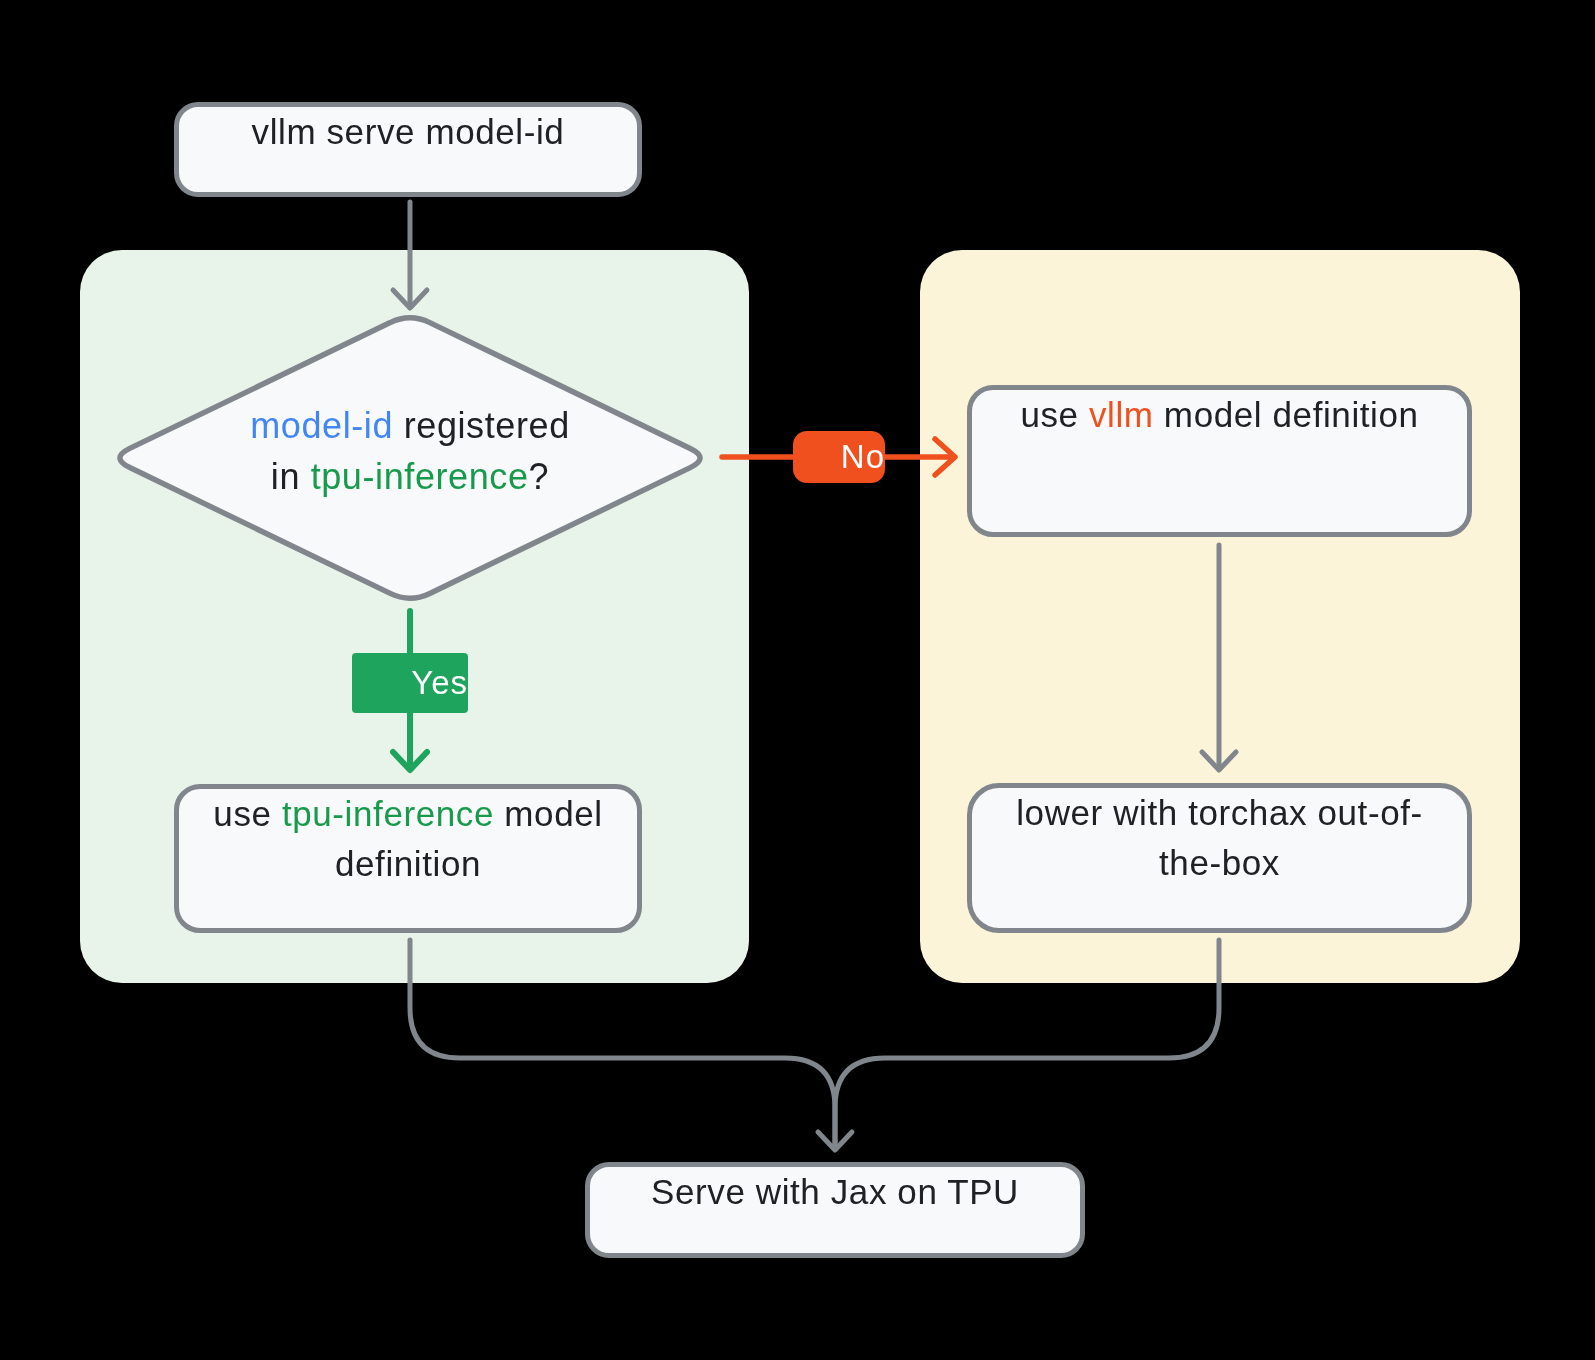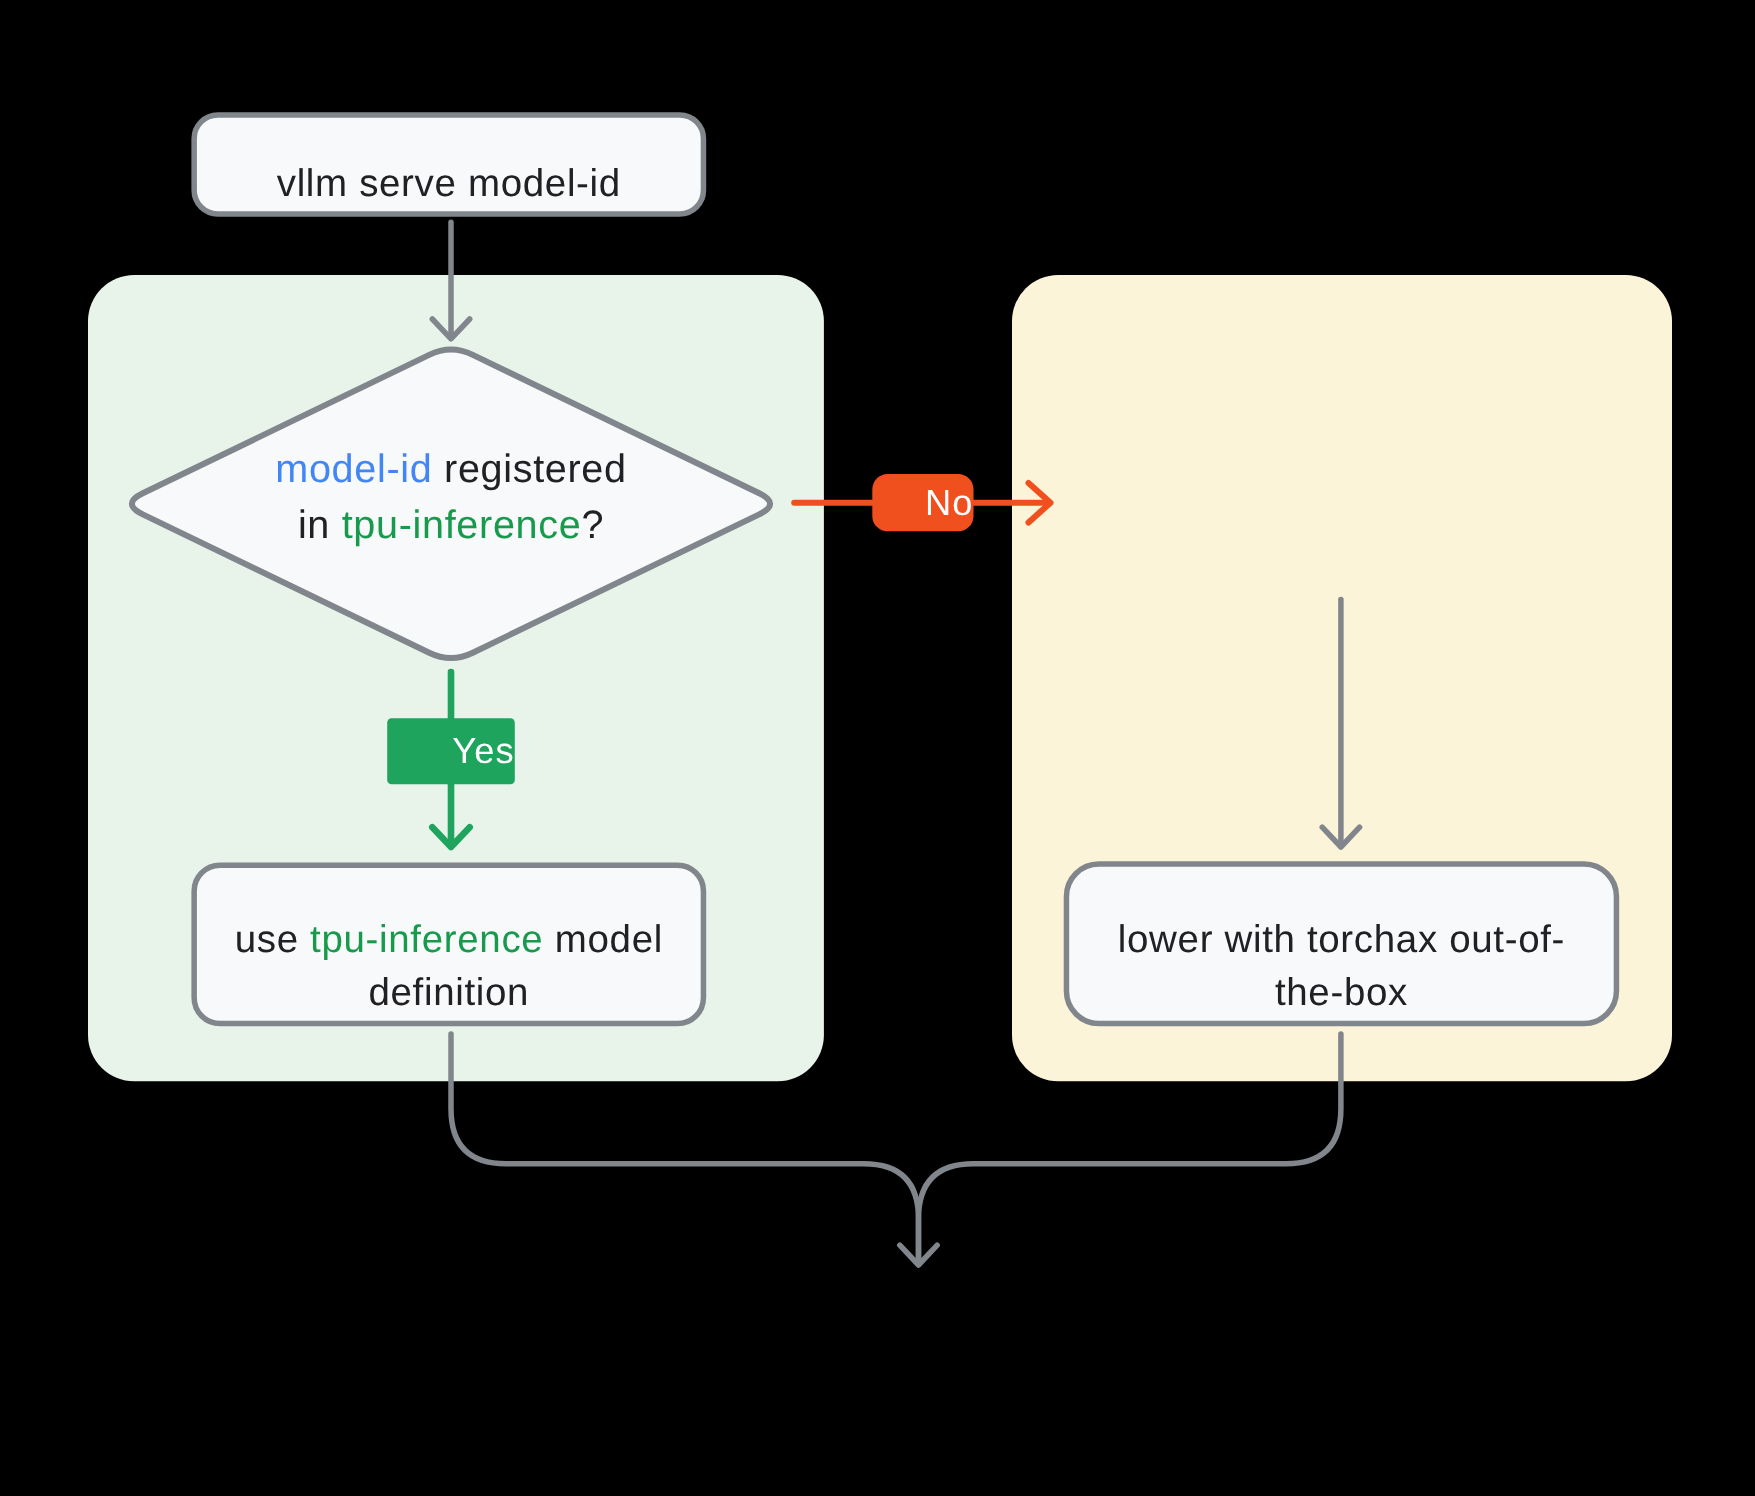--- a/index.html
+++ b/index.html
@@ -43,21 +43,21 @@
     position: absolute;
     left: 0; top: 0;
     z-index: 2;
   }
   .node {
     position: absolute;
     background: var(--node-fill);
     border: 5px solid var(--node-border);
     border-radius: 24px;
     display: flex;
-    align-items: flex-end;
+    align-items: flex-start;
     justify-content: center;
     text-align: center;
     color: var(--text);
     font-size: 35px;
     letter-spacing: 0.6px;
     line-height: 1.42;
     z-index: 3;
     padding: 0 28px;
   }
   .node-start   { left: 174px;  top: 102px;  width: 468px; height: 95px;  }
@@ -152,19 +152,25 @@
     <span>Yes</span>
   </div>
   <div class="badge badge-no">
     <span>No</span>
   </div>
 
   <div class="node node-tpu">
     <span><span>use </span><span class="t-green">tpu-inference</span><span> model definition</span></span>
   </div>
 
+  <div class="node node-vllm">
+    <span><span>use </span><span class="t-orange">vllm</span><span> model definition</span></span>
+  </div>
 
   <div class="node node-torchax">
     <span>lower with torchax out-of-the-box</span>
   </div>
 
+  <div class="node node-serve">
+    <span>Serve with Jax on TPU</span>
+  </div>
 
 </div>
 
 </body></html>

